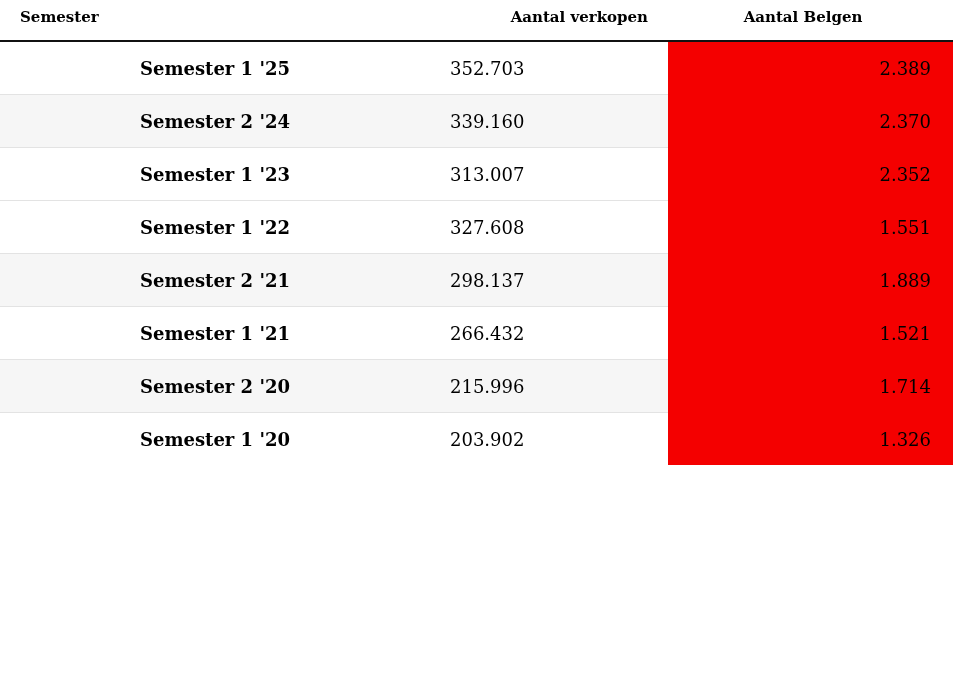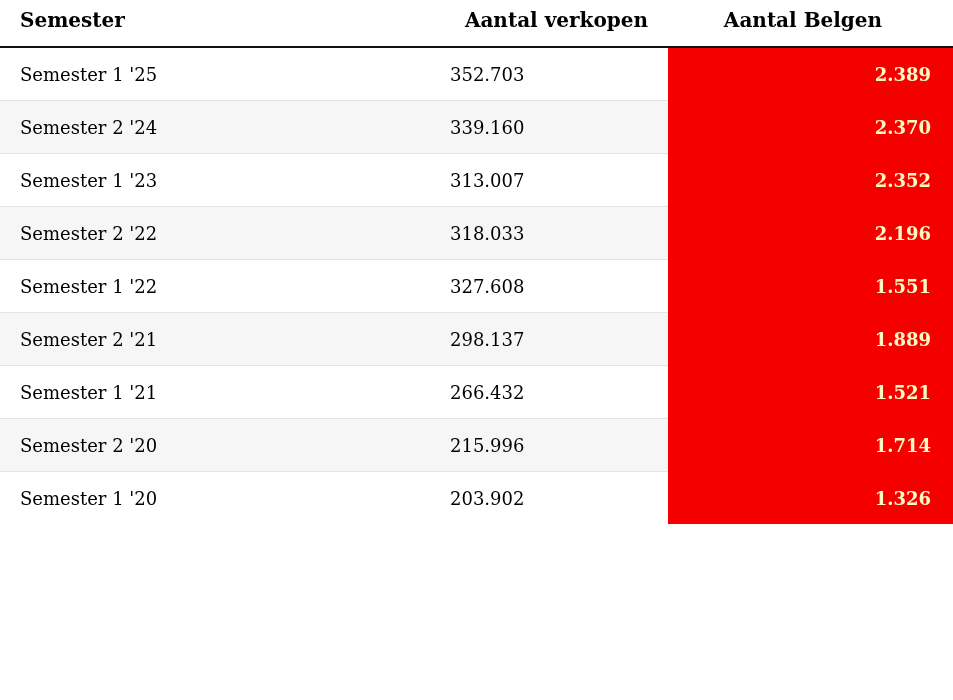--- a/index.html
+++ b/index.html
@@ -25,21 +25,21 @@
     border-collapse: collapse;
     table-layout: fixed;
   }
   col.col-semester { width: 430px; }
   col.col-verkopen { width: 238px; }
   col.col-belgen   { width: 285px; }
 
   thead th {
     font-family: "DejaVu Serif", serif;
     font-weight: bold;
-    font-size: 20px;
+    font-size: 15px;
     padding: 8px 20px 14px 20px;
     background: #ffffff;
     color: #000000;
     border-bottom: 2px solid #111111;
     vertical-align: bottom;
   }
   thead th.h-semester { text-align: left; }
   thead th.h-verkopen { text-align: right; }
   thead th.h-belgen   { text-align: center; padding-right: 35px; }
 
@@ -48,26 +48,26 @@
     font-size: 18px;
     height: 52px;
     padding: 0 20px;
     border-bottom: 1px solid #e3e3e3;
     vertical-align: middle;
     white-space: nowrap;
   }
   tbody tr.row-even td { background: #ffffff; }
   tbody tr.row-odd  td { background: #f6f6f6; }
 
-  td.c-semester { text-align: left; font-weight: normal; }
+  td.c-semester { text-align: center; font-weight: bold; }
   td.c-verkopen { font-weight: normal; }
   td.c-belgen {
     text-align: right;
-    font-weight: bold;
-    color: #fef9c3;
+    font-weight: normal;
+    color: #000000;
     background: #f40000 !important;
     border-bottom: 1px solid #f40000;
     padding-right: 22px;
   }
   tbody tr:last-child td { border-bottom: none; }
 </style>
 </head>
 <body>
 
 <div class="table-wrap">
@@ -93,25 +93,20 @@
       <tr class="row-odd">
         <td class="c-semester">Semester 2 '24</td>
         <td class="c-verkopen">339.160</td>
         <td class="c-belgen">2.370</td>
       </tr>
       <tr class="row-even">
         <td class="c-semester">Semester 1 '23</td>
         <td class="c-verkopen">313.007</td>
         <td class="c-belgen">2.352</td>
       </tr>
-      <tr class="row-odd">
-        <td class="c-semester">Semester 2 '22</td>
-        <td class="c-verkopen">318.033</td>
-        <td class="c-belgen">2.196</td>
-      </tr>
       <tr class="row-even">
         <td class="c-semester">Semester 1 '22</td>
         <td class="c-verkopen">327.608</td>
         <td class="c-belgen">1.551</td>
       </tr>
       <tr class="row-odd">
         <td class="c-semester">Semester 2 '21</td>
         <td class="c-verkopen">298.137</td>
         <td class="c-belgen">1.889</td>
       </tr>

